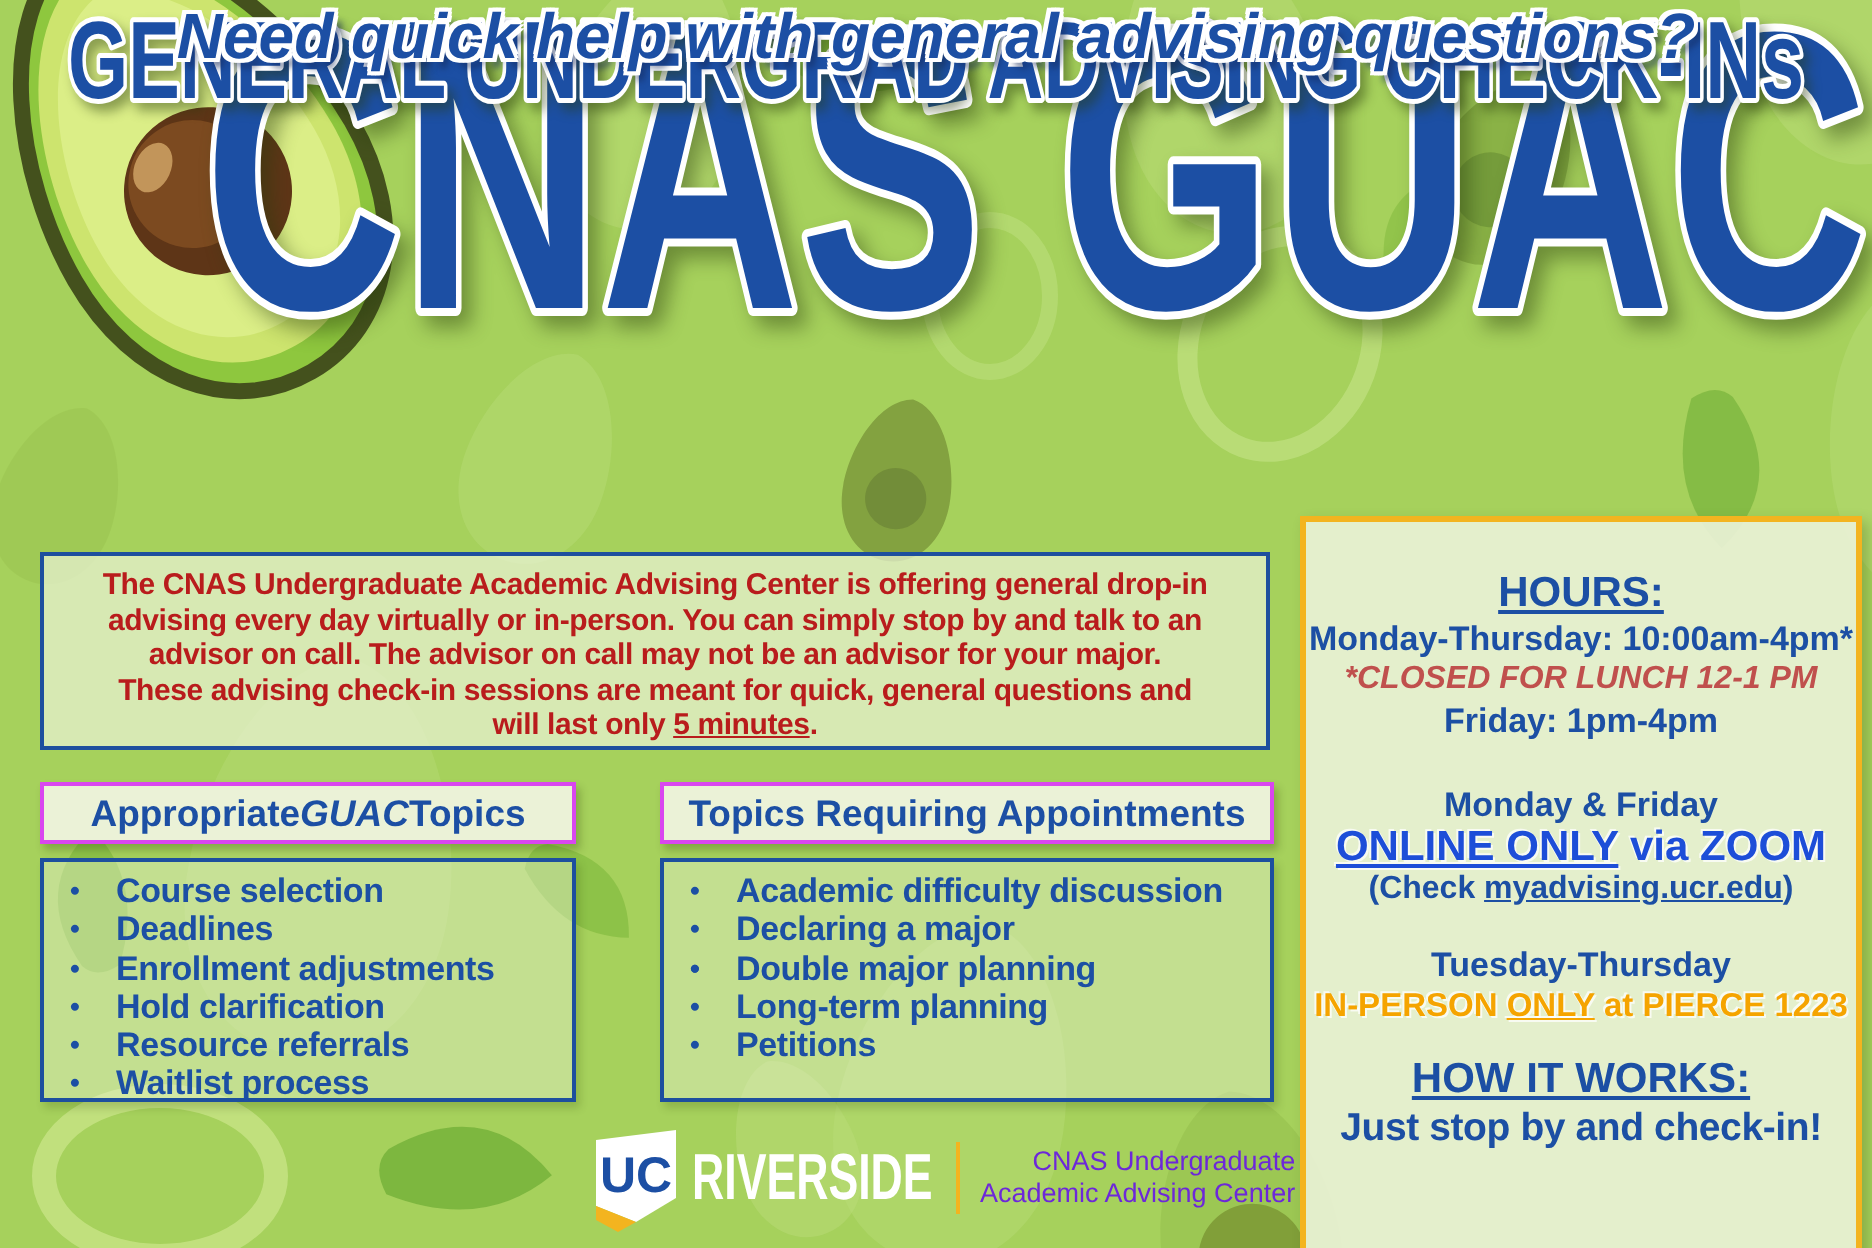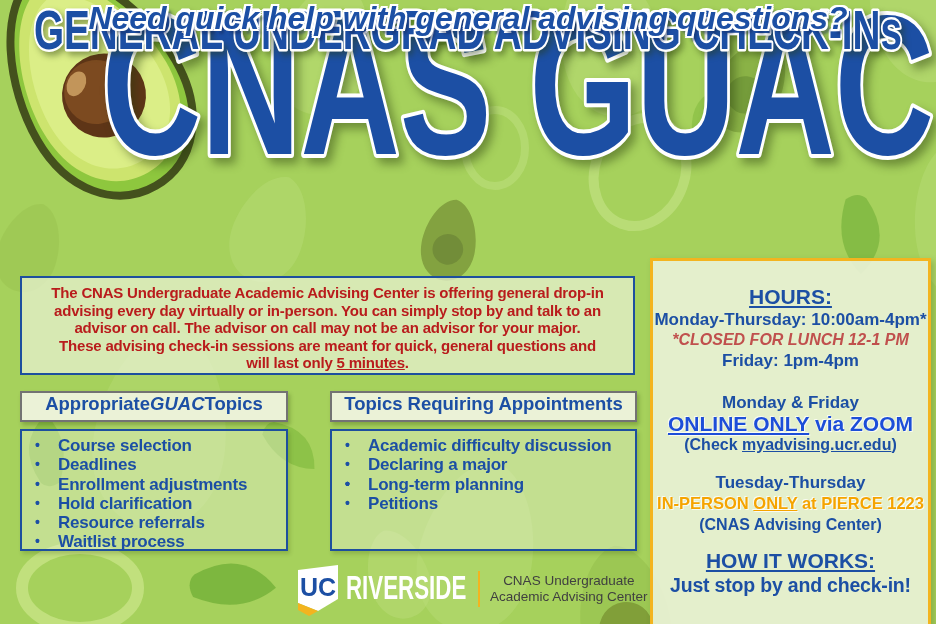--- a/index.html
+++ b/index.html
@@ -32,22 +32,22 @@
     padding-top:6px;text-align:center;
   }
   .intro-box .line{
     font-size:15px;font-weight:bold;color:#b91c1c;line-height:17.6px;
     letter-spacing:-.2px;white-space:nowrap;
   }
   .u{text-decoration:underline;}
 
   
   .col-header{
-    position:absolute;height:31px;border:2px solid #737373;background:#ebf2d7;
-    display:flex;align-items:flex-start;justify-content:center;
+    position:absolute;height:31px;border:2px solid #d946ef;background:#ebf2d7;
+    display:flex;align-items:center;justify-content:center;
     font-size:18.5px;font-weight:bold;color:#1c4fa4;white-space:nowrap;
     box-shadow:2px 3px 4px rgba(50,70,10,.3);
   }
   .col-header .em{font-style:italic;}
   .col-box{
     position:absolute;border:2px solid #1d4f9e;background:rgba(235,243,218,.42);
     padding:5px 0 0 0;box-shadow:2px 3px 4px rgba(50,70,10,.2);
   }
   .col-box ul{list-style:none;margin:0;padding:0;}
   .col-box li{
@@ -79,21 +79,21 @@
 
   
   .footer{position:absolute;left:296px;top:561px;height:56px;display:flex;align-items:center;}
   .pennant{position:relative;width:44px;height:56px;flex:none;}
   .wordmark{
     font-size:31px;font-weight:bold;color:#ffffff;letter-spacing:0;
     transform:scale(.72,1.05);transform-origin:left center;margin-left:6px;width:178px;flex:none;
     white-space:nowrap;
   }
   .divider{width:2px;height:36px;background:#f3b41f;margin-left:-46px;margin-right:10px;flex:none;}
-  .dept{color:#404040;font-size:13.5px;line-height:16px;text-align:center;white-space:nowrap;}
+  .dept{color:#6d28d9;font-size:13.5px;line-height:16px;text-align:right;white-space:nowrap;}
 </style>
 </head>
 <body>
 
 <div class="poster">
 
   <svg class="bg" width="936" height="624" viewBox="0 0 936 624" aria-hidden="true">
     <defs>
       <path id="egg" d="M60 0 C96 6 120 62 120 108 C120 152 94 182 60 182 C26 182 0 152 0 108 C0 62 24 6 60 0 Z"></path>
       <path id="leaf" d="M0 30 Q20 -12 62 0 Q52 36 10 46 Q-2 40 0 30 Z"></path>
@@ -181,39 +181,38 @@
   </div>
 
   <div class="col-header appt-header">
     <span>Topics Requiring Appointments</span>
   </div>
   <div class="col-box appt-box">
     <ul>
       <li><span class="blt">•</span><span>Academic difficulty discussion</span></li>
       <li><span class="blt">•</span><span>Declaring a major</span></li>
       <li><span class="blt">•</span></li>
-      <li><span class="blt">•</span></li>
+      <li><span class="blt">•</span><span>Double major planning</span></li>
       <li><span class="blt">•</span><span>Long-term planning</span></li>
       <li><span class="blt">•</span><span>Petitions</span></li>
     </ul>
   </div>
 
   <div class="sidebar">
     <div class="sb-title">HOURS:</div>
     <div class="sb-line">Monday-Thursday: 10:00am-4pm*</div>
     <div class="sb-line red">*CLOSED FOR LUNCH 12-1 PM</div>
     <div class="sb-line">Friday: 1pm-4pm</div>
     <div class="sb-gap1"></div>
     <div class="sb-line">Monday &amp; Friday</div>
     <div class="sb-line yellow"><span class="u">ONLINE ONLY</span><span> via ZOOM</span></div>
     <div class="sb-line small"><span>(Check </span><span class="u">myadvising.ucr.edu</span><span>)</span></div>
     <div class="sb-gap2"></div>
     <div class="sb-line">Tuesday-Thursday</div>
     <div class="sb-line yellow2"><span>IN-PERSON </span><span class="u">ONLY</span><span> at PIERCE 1223</span></div>
-    <div class="sb-line small">(CNAS Advising Center)</div>
     <div class="sb-gap3"></div>
     <div class="sb-title">HOW IT WORKS:</div>
     <div class="sb-big">Just stop by and check-in!</div>
   </div>
 
   <div class="footer">
     <div class="pennant">
       <svg width="44" height="56" viewBox="0 0 44 56">
         <polygon points="2,9 42,4 42,38 22,50 2,42" fill="#ffffff"></polygon>
         <polygon points="2,42 22,50 13,55 2,49" fill="#f3b41f"></polygon>

